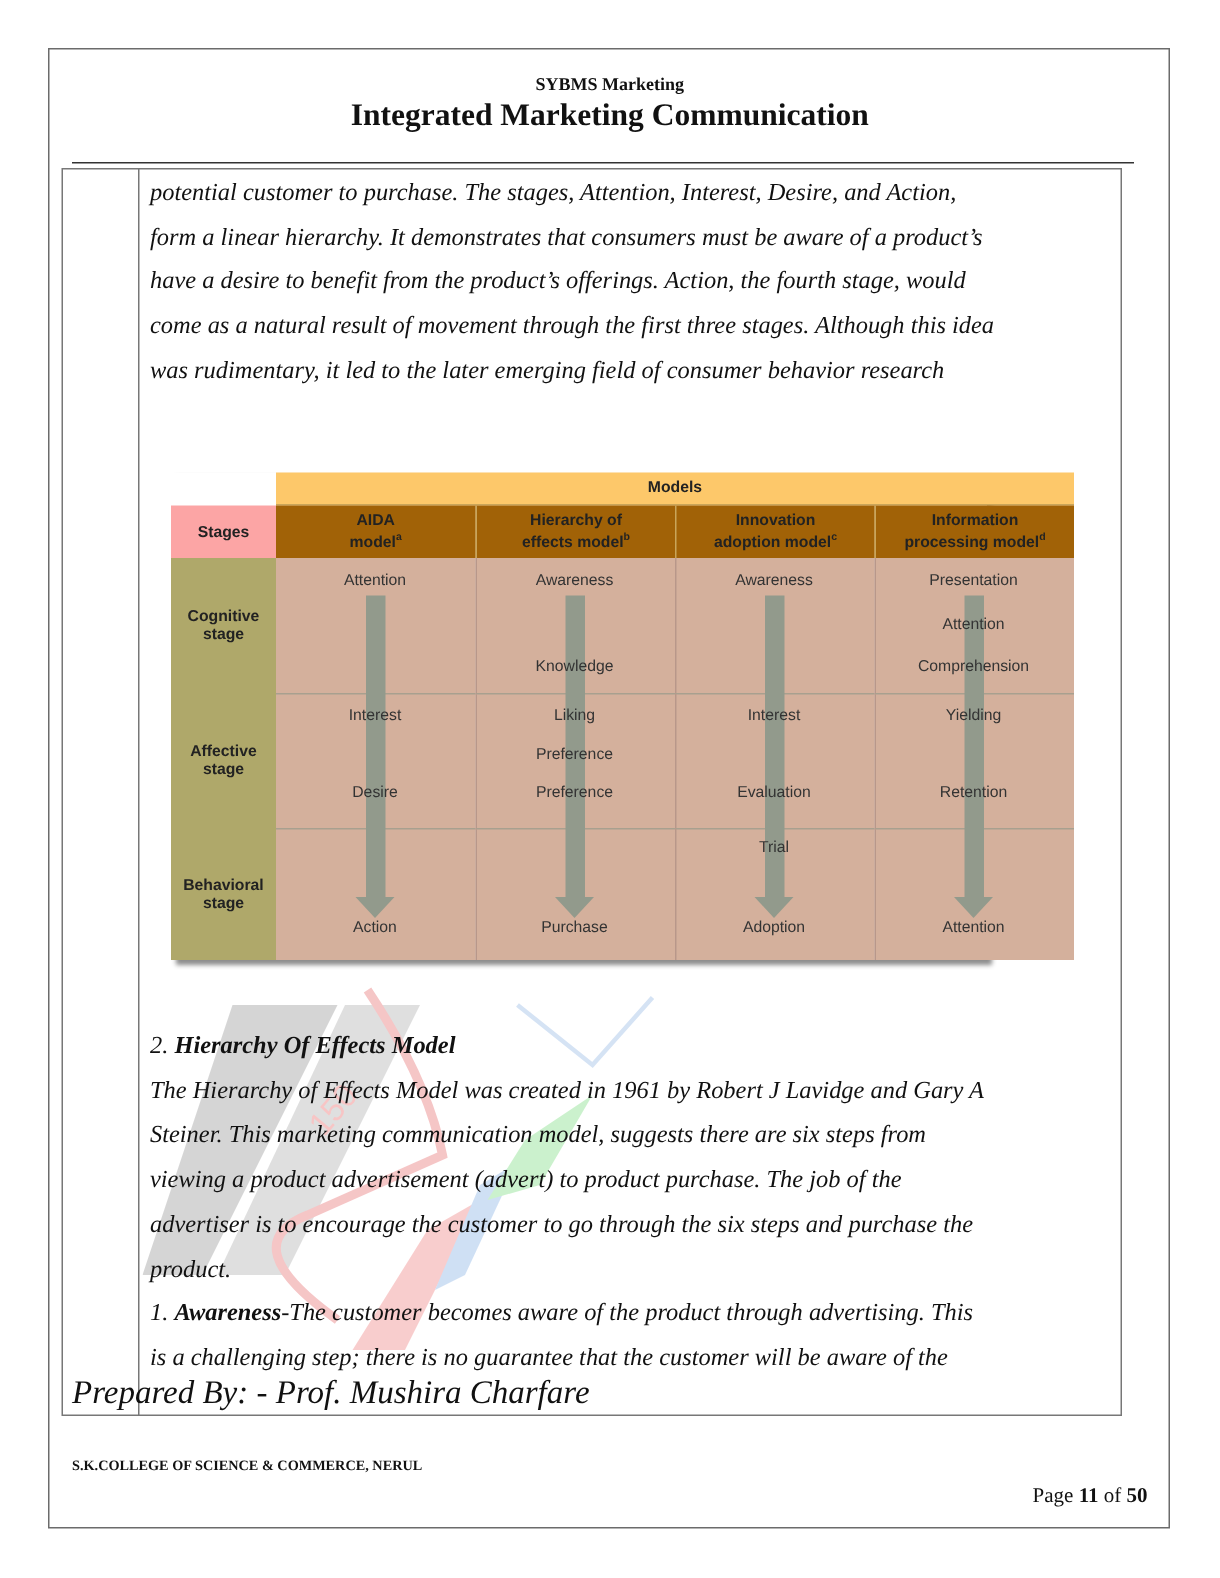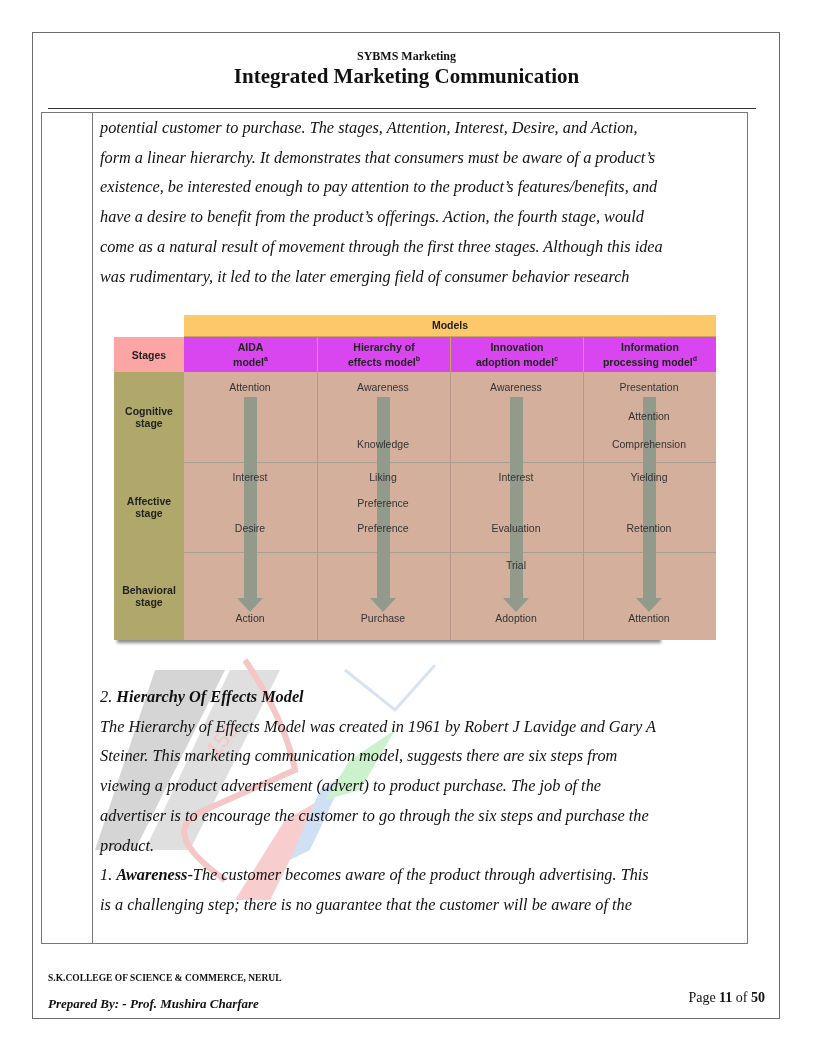--- a/index.html
+++ b/index.html
@@ -15,31 +15,31 @@
   .para1 { top:113px; }
   .section-2 { top:682px; }
   b { font-weight:bold; }
 
   
   .watermark { position:absolute; left:95px; top:650px; width:370px; height:260px; opacity:0.42; pointer-events:none; }
 
   
   .mt { position:absolute; left:114px; top:315px; width:544px; height:325px; font-family:"Liberation Sans", sans-serif; box-shadow:3px 3px 3px rgba(0,0,0,0.45); }
   .mt-models { position:absolute; left:70px; top:0; width:532px; height:21px; background:#fdc86a; text-align:center; font-weight:bold; font-size:10.5px; line-height:21px; color:#222; border-bottom:1px solid #c9a55a; }
-  .mt-colhead { position:absolute; top:22px; height:35px; background:#d946ef; text-align:center; font-weight:bold; font-size:10.5px; line-height:12px; color:#222; display:flex; align-items:center; justify-content:center; box-sizing:border-box; }
+  .mt-colhead { position:absolute; top:22px; height:35px; background:#a16207; text-align:center; font-weight:bold; font-size:10.5px; line-height:12px; color:#222; display:flex; align-items:center; justify-content:center; box-sizing:border-box; }
   .mt-colhead.sep { border-left:1px solid #c9a55a; }
   .mt-colhead sup { font-size:7px; }
   .mt-stagecol { position:absolute; left:0; width:70px; background:#afa86a; display:flex; align-items:center; justify-content:center; text-align:center; font-weight:bold; font-size:10.5px; line-height:12px; color:#222; box-sizing:border-box; }
   .mt-cell { position:absolute; background:#d4b09c; box-sizing:border-box; border-left:1px solid #b8978a; border-top:1px solid #a8a08f; }
   .mt-label { position:absolute; font-size:10.5px; color:#333; text-align:center; width:132px; margin-left:-66px; }
   .mt-arrow-shaft { position:absolute; width:13px; background:#929a8c; margin-left:-6px; }
   .mt-arrow-head { position:absolute; width:0; height:0; border-left:13px solid transparent; border-right:13px solid transparent; border-top:14px solid #929a8c; margin-left:-13px; }
   .mt-label span { position:relative; z-index:2; }
 
-  .footer-prep { position:absolute; left:48px; top:996px; font-weight:bold; font-style:italic; font-size:13px; }
+  .footer-prep { position:absolute; left:48px; top:915px; font-weight:normal; font-style:italic; font-size:22px; }
   .footer-college { position:absolute; left:48px; top:973px; font-weight:bold; font-size:9.5px; }
   .footer-page { position:absolute; right:48px; top:990px; font-size:14px; }
 </style>
 </head>
 <body>
 
 <div class="page-border"></div>
 
 <div class="hdr-sub">SYBMS Marketing</div>
 <div class="hdr-title">Integrated Marketing Communication</div>
@@ -55,21 +55,20 @@
   <polygon points="190,170 225,150 175,250 140,250" fill="#f08a8a"></polygon>
   <polygon points="225,140 250,125 215,200 195,210" fill="#8fb6e6"></polygon>
   <polygon points="255,110 300,80 265,140 230,150" fill="#86e08a"></polygon>
   <path d="M250,20 L300,60 L340,15" stroke="#9dbde6" stroke-width="3" fill="none"></path>
   <text x="110" y="95" fill="#e77" font-size="22" transform="rotate(-50 130 90)" font-family="Liberation Sans, sans-serif">150</text>
 </svg>
 
 <div class="text para1">
   <p>potential customer to purchase. The stages, Attention, Interest, Desire, and Action,</p>
   <p>form a linear hierarchy. It demonstrates that consumers must be aware of a product’s</p>
-  <p>existence, be interested enough to pay attention to the product’s features/benefits, and</p>
   <p>have a desire to benefit from the product’s offerings. Action, the fourth stage, would</p>
   <p>come as a natural result of movement through the first three stages. Although this idea</p>
   <p>was rudimentary, it led to the later emerging field of consumer behavior research</p>
 </div>
 
 <div class="mt">
   <div class="mt-models">Models</div>
 
   <div class="mt-stagecol" style="top:22px;height:35px;background:#fca5a5;">
     <span>Stages</span>

